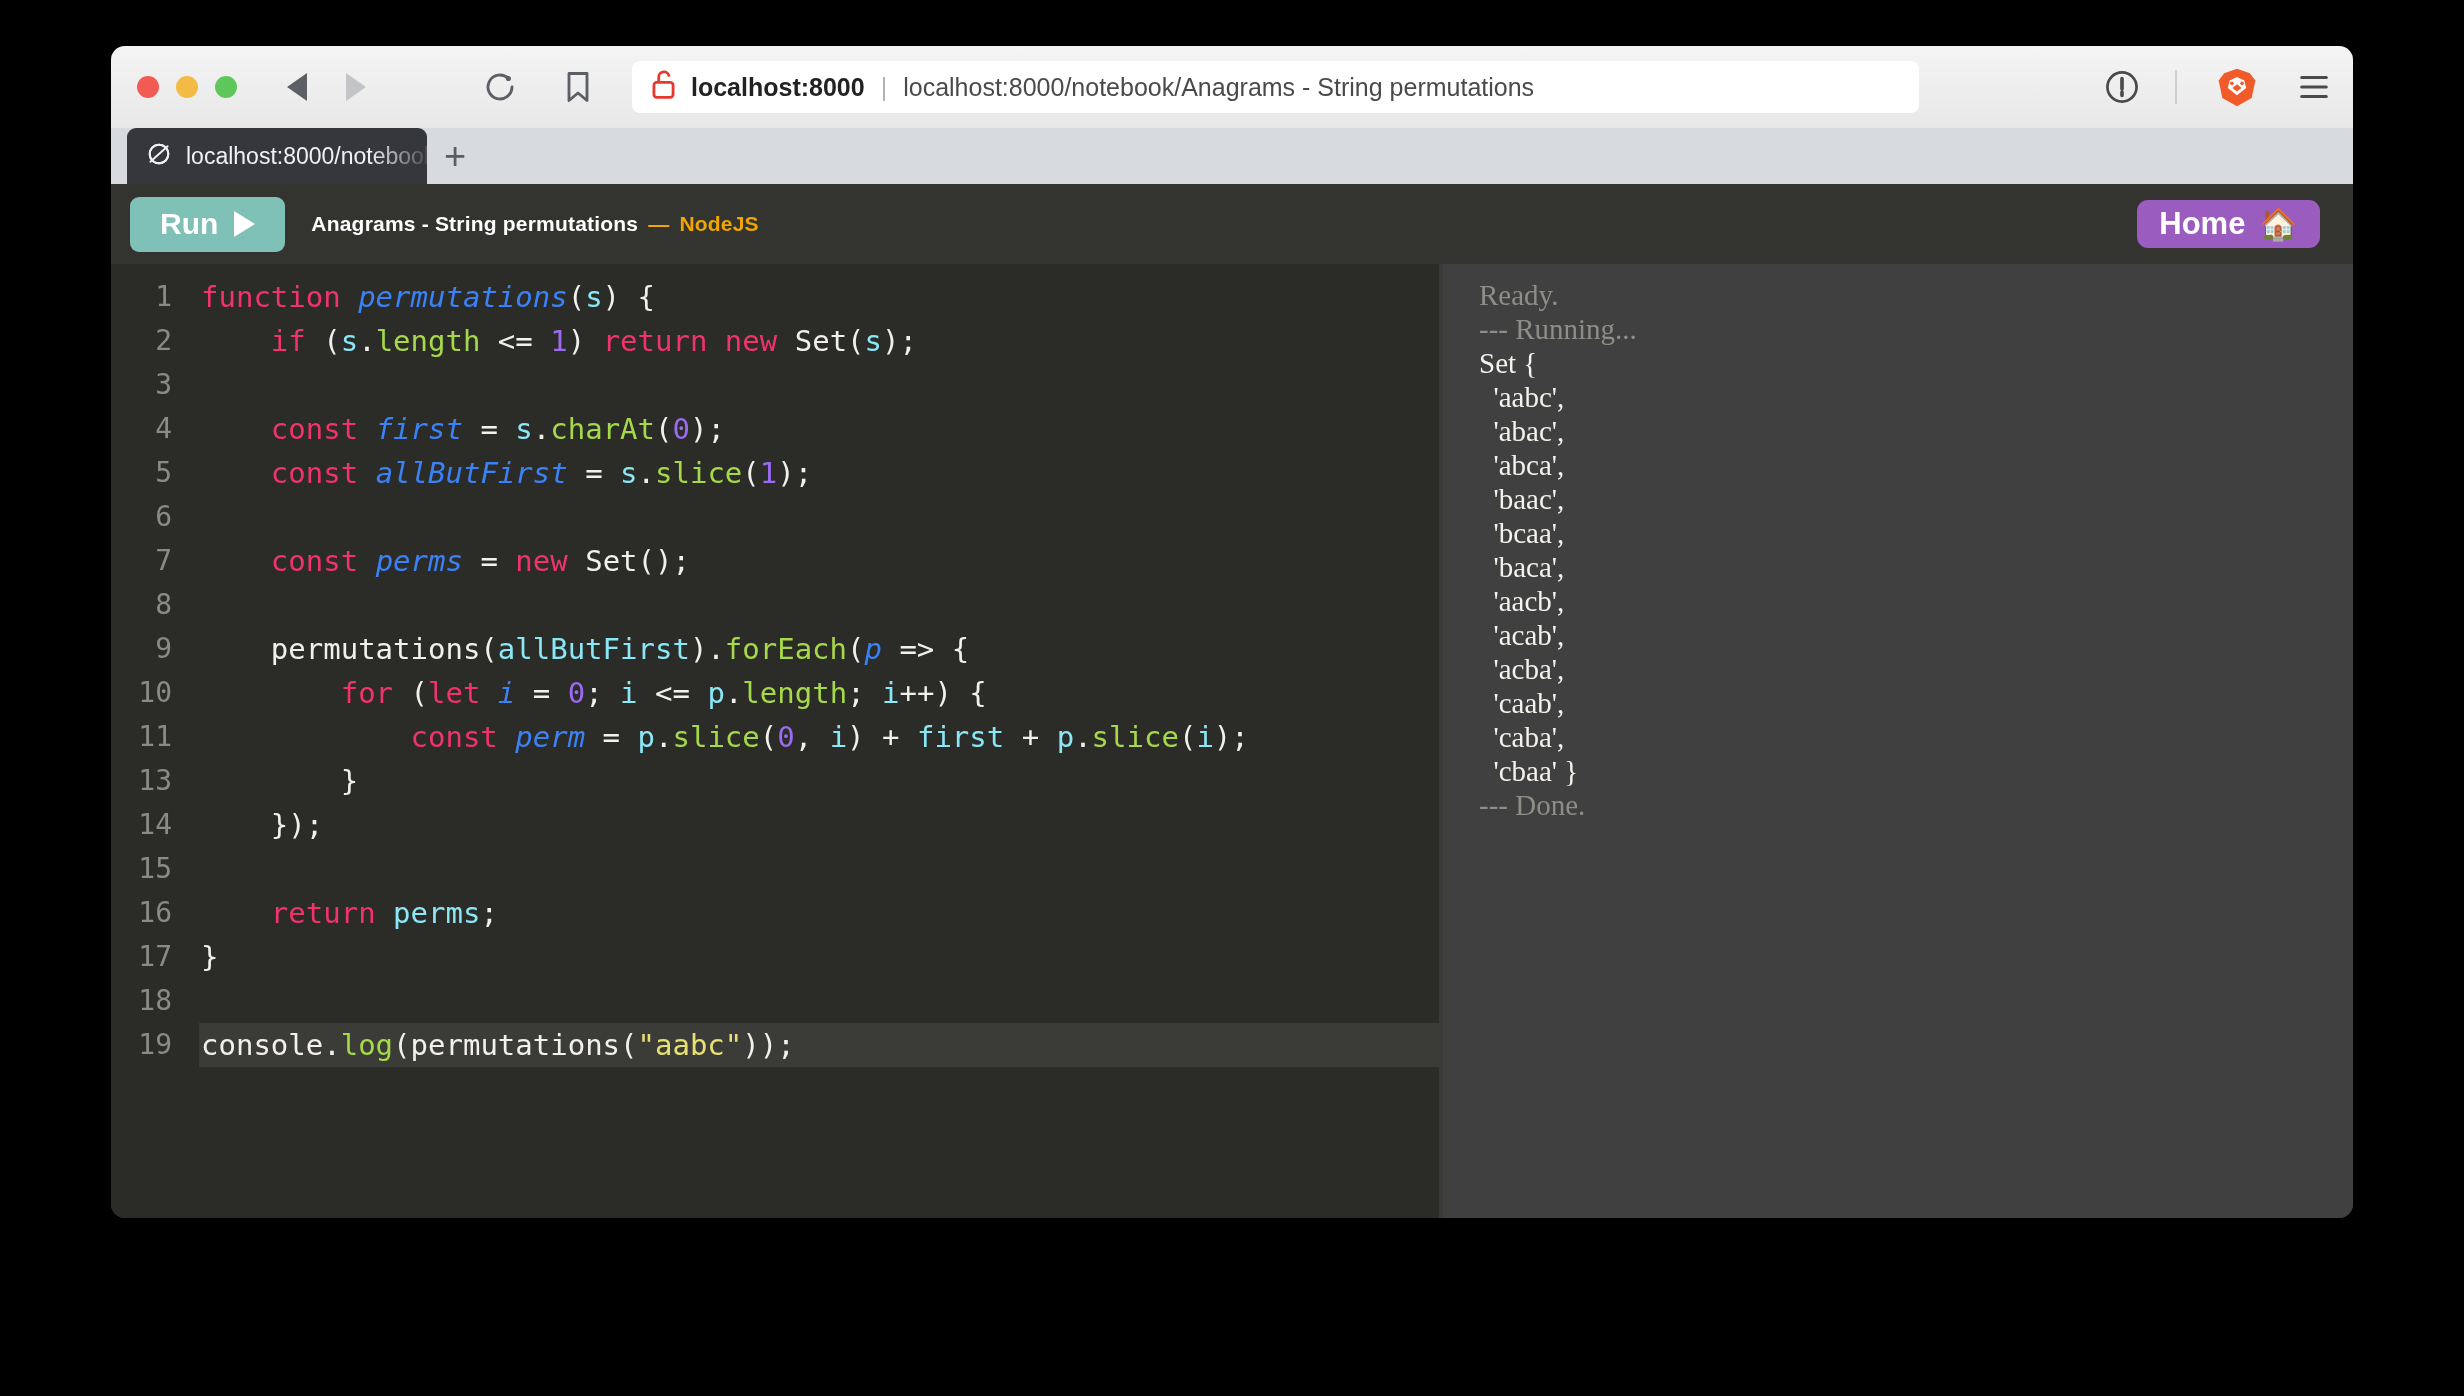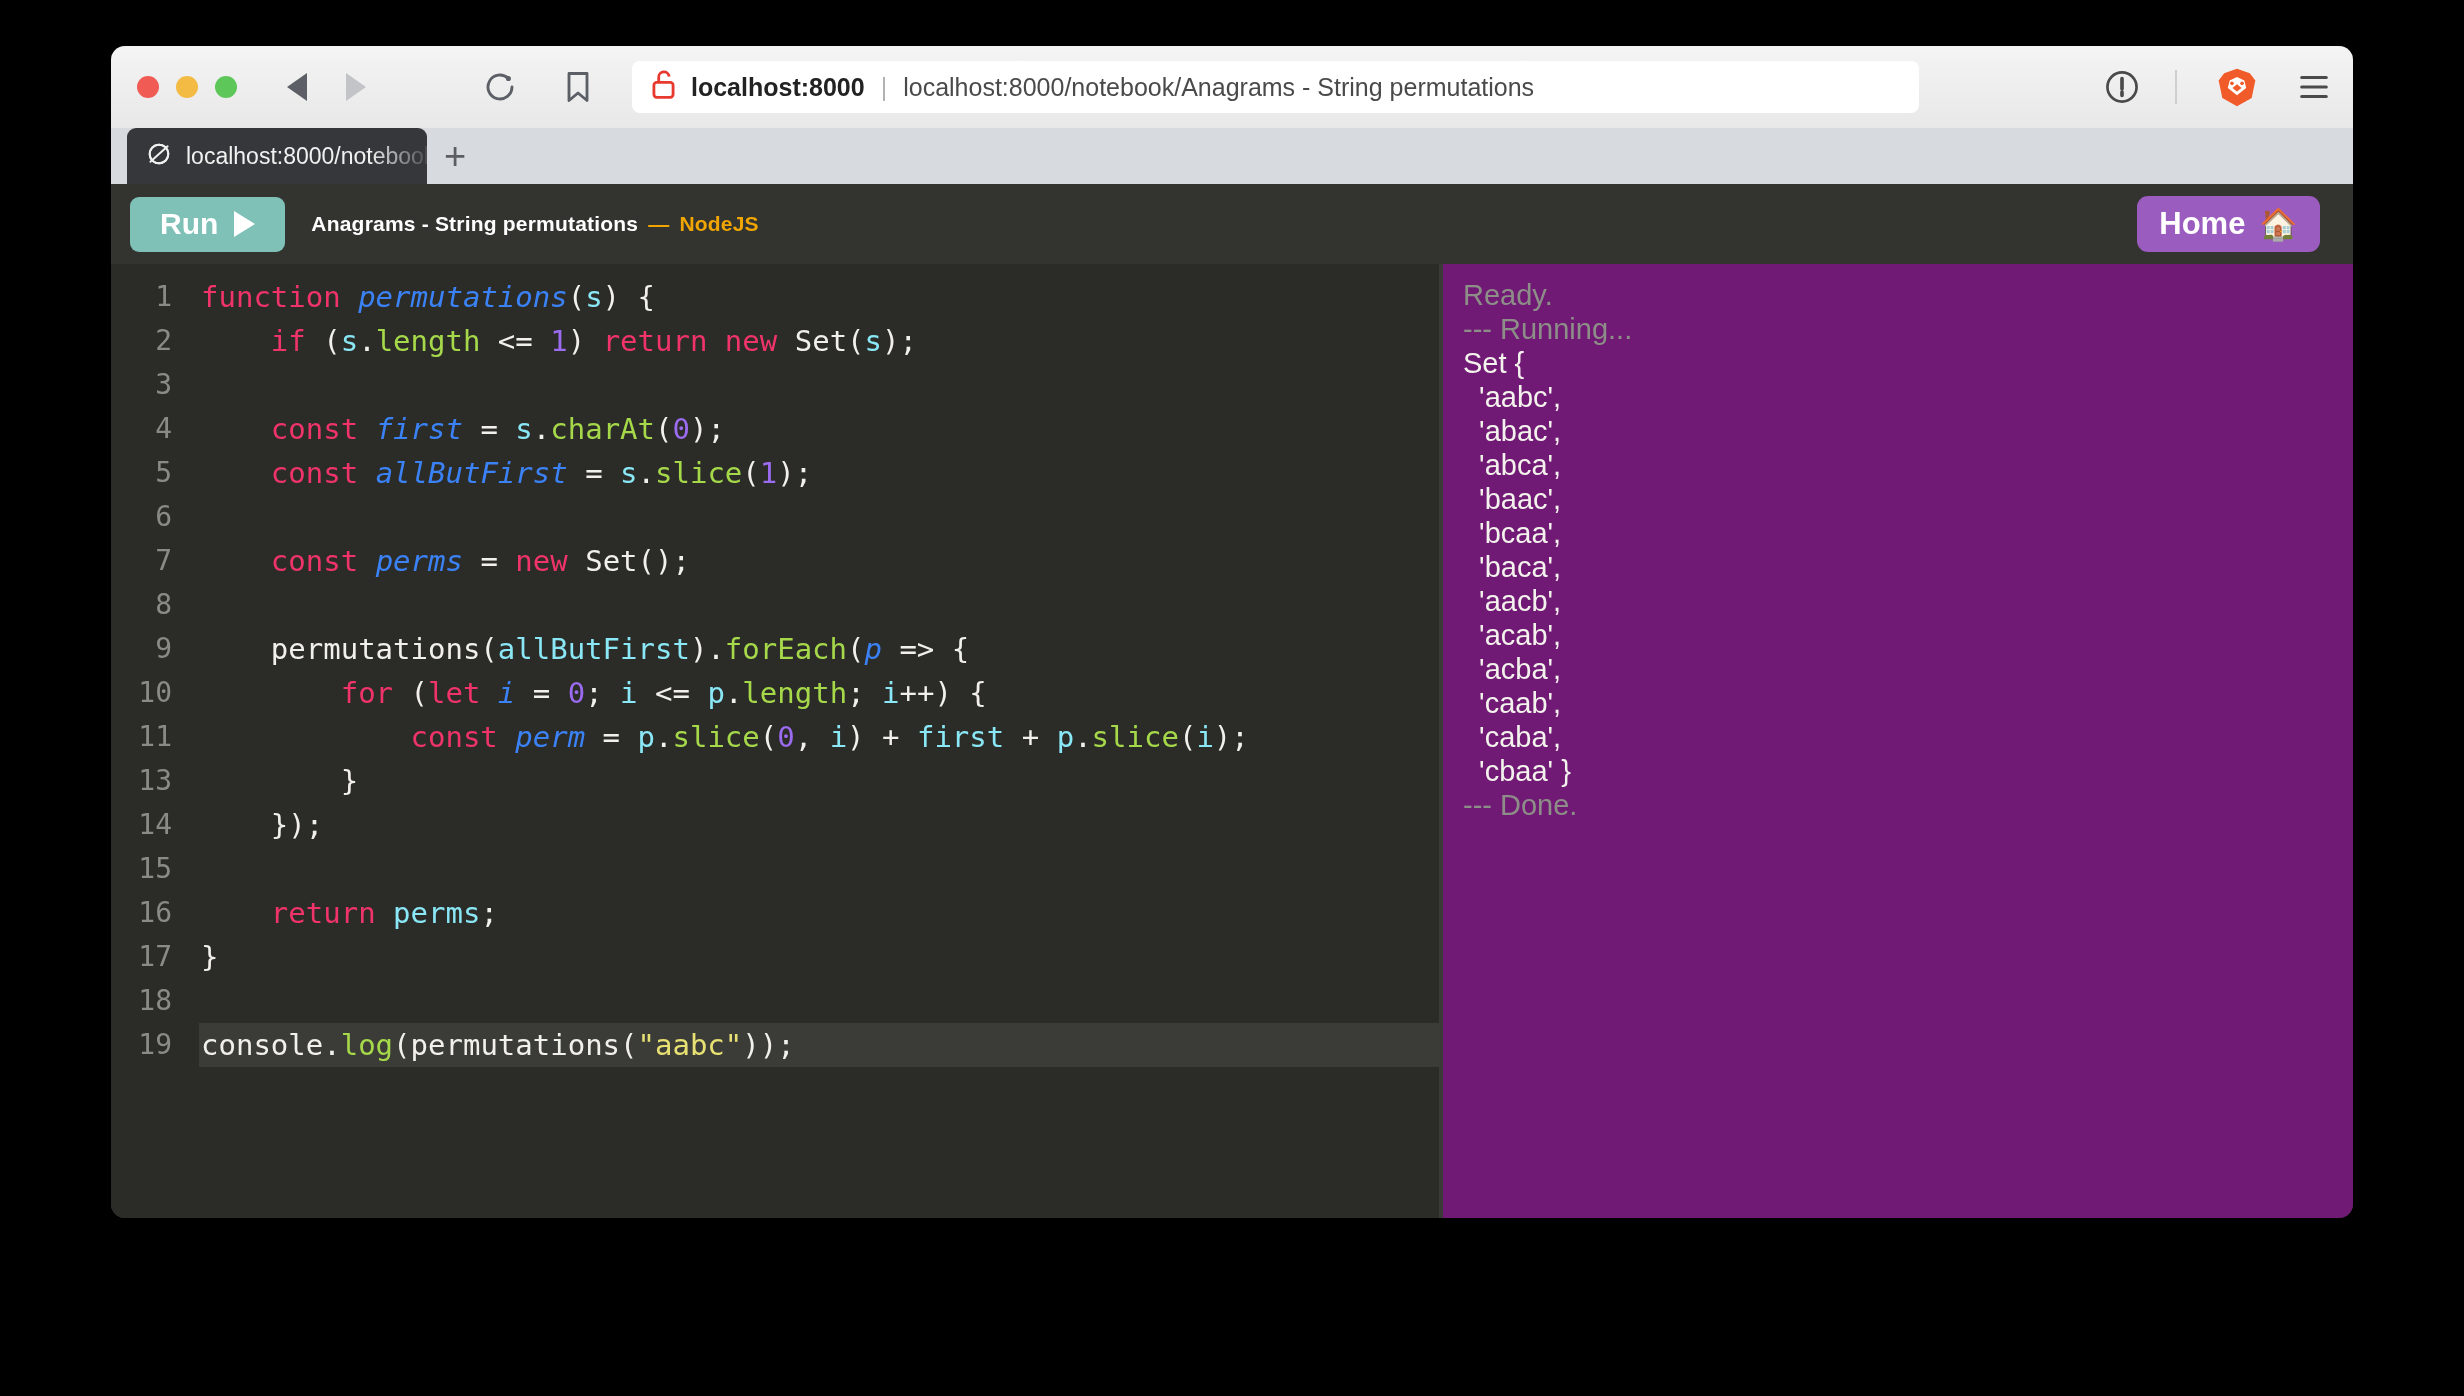--- a/index.html
+++ b/index.html
@@ -127,21 +127,21 @@
     font-size: 21px; font-weight: bold; color: #ffffff;
     letter-spacing: .2px;
   }
   #apptitle .dash { color: #f0a500; padding: 0 10px; font-weight: bold; }
   #apptitle .lang { color: #f0a500; }
 
   #homebtn {
     margin-left: auto;
     background: #9b5cc0;
     border-radius: 11px;
-    height: 56px; padding: 0 22px;
+    height: 48px; padding: 0 22px;
     display: flex; align-items: center; gap: 14px;
     color: #fff; font-size: 31px; font-weight: bold;
     border: none; cursor: pointer;
   }
   #homebtn .houseemoji { font-size: 31px; }
 
   #panes { flex: 1; display: flex; min-height: 0; }
 
   
   #editor {
@@ -174,25 +174,25 @@
   .fn   { color: #3b82f6; font-style: italic; }       
   .var  { color: #8ae7f5; }       
   .mth  { color: #a6d94a; }       
   .num  { color: #9b6bf0; }       
   .str  { color: #e7e072; }       
   .pn   { color: #f2f0ea; }       
 
   
   #output {
     flex: 1;
-    background: #701a75;
-    font-family: Liberation Sans, sans-serif;
+    background: #404040;
+    font-family: Liberation Serif, serif;
     font-size: 29px;
     line-height: 34px;
-    padding: 14px 0 0 20px;
+    padding: 14px 0 0 36px;
     color: #f4f2ec;
     white-space: pre;
     overflow: hidden;
   }
   #output .muted { color: #8e8e88; }
 </style>
 </head>
 <body>
 
 <div id="window">

